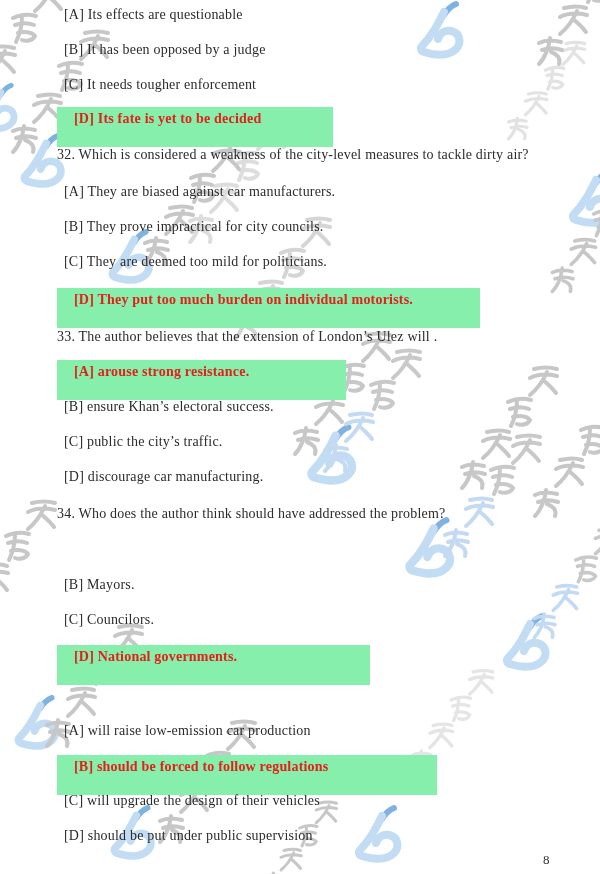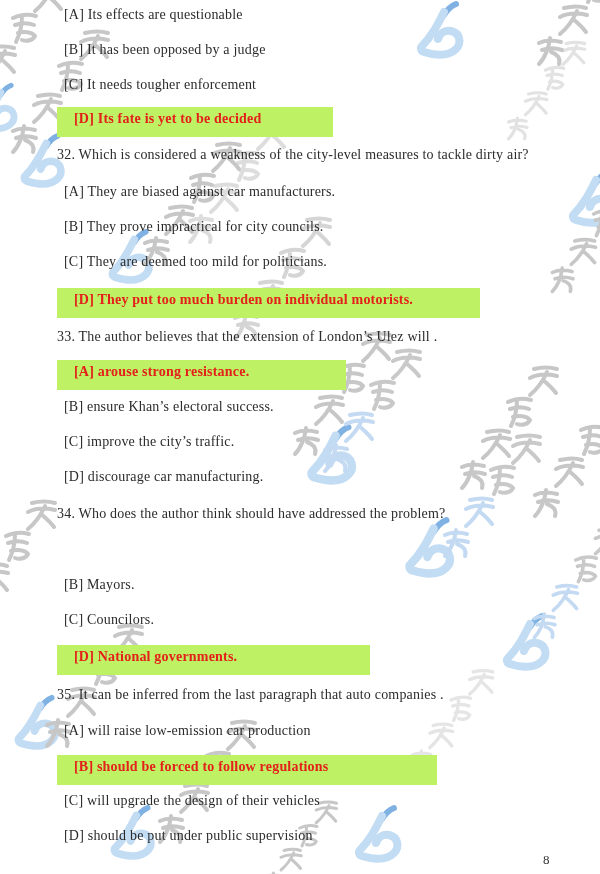--- a/index.html
+++ b/index.html
@@ -9,21 +9,21 @@
   }
   .wm{position:absolute;left:0;top:0;width:600px;height:874px;pointer-events:none;}
   .row{
     position:absolute;left:64px;white-space:nowrap;
     font-size:14px;line-height:20px;height:20px;
     color:#2b2b2b;letter-spacing:0.2px;
   }
   .q{left:57px;}
   .hl{
     left:57px;box-sizing:border-box;padding-left:17px;
-    height:30px;line-height:23px;background:#bef264;
+    height:40px;line-height:23px;background:#86efac;
     color:#e3201a;font-weight:700;
   }
   .pagenum{
     position:absolute;left:543px;top:852px;font-size:13px;color:#333;
     font-family:"Liberation Serif","DejaVu Serif",serif;
   }
 </style>
 </head>
 <body>
 
@@ -166,26 +166,25 @@
   <div class="row" style="top:75px">[C] It needs tougher enforcement</div>
   <div class="row hl" style="top:107px;width:276px">[D] Its fate is yet to be decided</div>
   <div class="row q" style="top:145px">32. Which is considered a weakness of the city-level measures to tackle dirty air?</div>
   <div class="row" style="top:182px">[A] They are biased against car manufacturers.</div>
   <div class="row" style="top:217px">[B] They prove impractical for city councils.</div>
   <div class="row" style="top:252px">[C] They are deemed too mild for politicians.</div>
   <div class="row hl" style="top:288px;width:423px">[D] They put too much burden on individual motorists.</div>
   <div class="row q" style="top:327px">33. The author believes that the extension of London’s Ulez will .</div>
   <div class="row hl" style="top:360px;width:289px">[A] arouse strong resistance.</div>
   <div class="row" style="top:397px">[B] ensure Khan’s electoral success.</div>
-  <div class="row" style="top:432px">[C] improve the city’s traffic.</div>
+  <div class="row" style="top:432px">[C] public the city’s traffic.</div>
   <div class="row" style="top:467px">[D] discourage car manufacturing.</div>
   <div class="row q" style="top:504px">34. Who does the author think should have addressed the problem?</div>
   <div class="row" style="top:575px">[B] Mayors.</div>
   <div class="row" style="top:610px">[C] Councilors.</div>
   <div class="row hl" style="top:645px;width:313px">[D] National governments.</div>
-  <div class="row q" style="top:685px">35. It can be inferred from the last paragraph that auto companies .</div>
   <div class="row" style="top:721px">[A] will raise low-emission car production</div>
   <div class="row hl" style="top:755px;width:380px">[B] should be forced to follow regulations</div>
   <div class="row" style="top:791px">[C] will upgrade the design of their vehicles</div>
   <div class="row" style="top:826px">[D] should be put under public supervision</div>
 
   <div class="pagenum">8</div>
 </main>
 
 </body></html>

